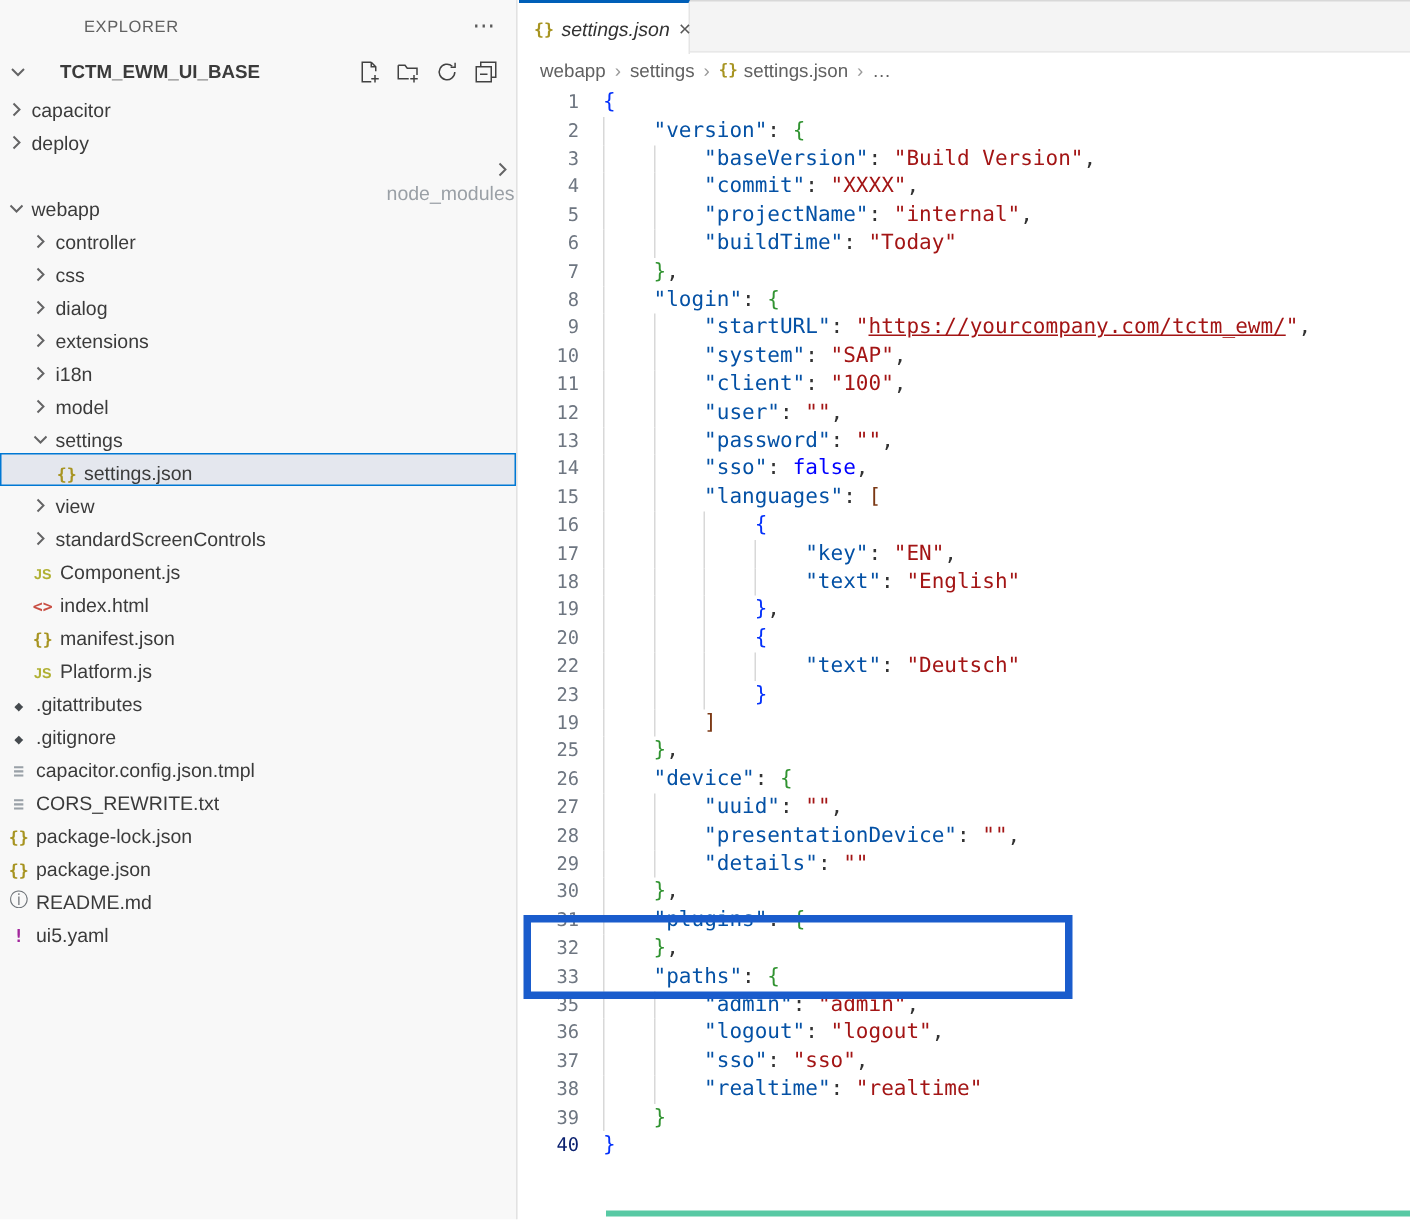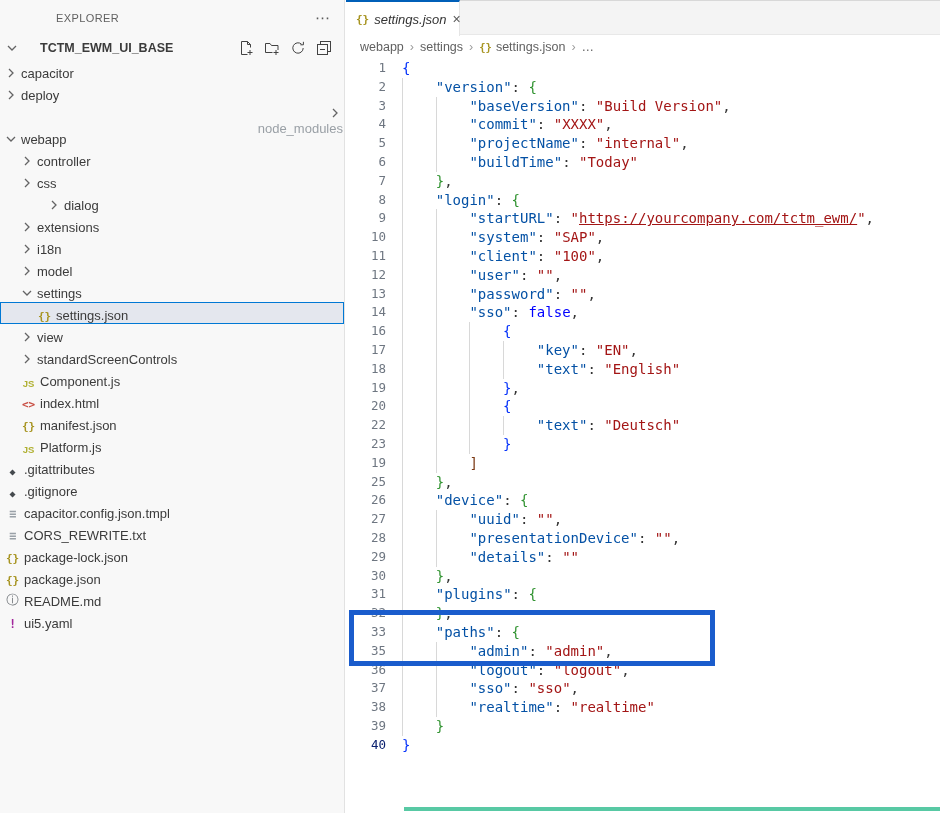--- a/index.html
+++ b/index.html
@@ -157,21 +157,21 @@
           <span class="tlabel">controller</span>
         </div>
         <div class="trow" style="padding-left: 18px;">
           <span class="chev">
             <svg width="16" height="16" viewBox="0 0 16 16">
               <path d="M6 4l4 4-4 4" fill="none" stroke="#646465" stroke-width="1.3"></path>
             </svg>
           </span>
           <span class="tlabel">css</span>
         </div>
-        <div class="trow" style="padding-left: 18px; margin-left: 27px;">
+        <div class="trow" style="padding-left: 18px;">
           <span class="chev">
             <svg width="16" height="16" viewBox="0 0 16 16">
               <path d="M6 4l4 4-4 4" fill="none" stroke="#646465" stroke-width="1.3"></path>
             </svg>
           </span>
           <span class="tlabel">dialog</span>
         </div>
         <div class="trow" style="padding-left: 18px;">
           <span class="chev">
             <svg width="16" height="16" viewBox="0 0 16 16">
@@ -345,20 +345,24 @@
         </div>
         <div class="cl">
           <span class="ln">13</span>
           <span class="lc"><span class="gd"></span><span class="gd"></span><span class="tk k">"password"</span><span class="tk p">: </span><span class="tk s">""</span><span class="tk p">,</span></span>
         </div>
         <div class="cl">
           <span class="ln">14</span>
           <span class="lc"><span class="gd"></span><span class="gd"></span><span class="tk k">"sso"</span><span class="tk p">: </span><span class="tk kw">false</span><span class="tk p">,</span></span>
         </div>
         <div class="cl">
+          <span class="ln">15</span>
+          <span class="lc"><span class="gd"></span><span class="gd"></span><span class="tk k">"languages"</span><span class="tk p">: </span><span class="tk b3">[</span></span>
+        </div>
+        <div class="cl">
           <span class="ln">16</span>
           <span class="lc"><span class="gd"></span><span class="gd"></span><span class="gd"></span><span class="tk b1">{</span></span>
         </div>
         <div class="cl">
           <span class="ln">17</span>
           <span class="lc"><span class="gd"></span><span class="gd"></span><span class="gd"></span><span class="gd"></span><span class="tk k">"key"</span><span class="tk p">: </span><span class="tk s">"EN"</span><span class="tk p">,</span></span>
         </div>
         <div class="cl">
           <span class="ln">18</span>
           <span class="lc"><span class="gd"></span><span class="gd"></span><span class="gd"></span><span class="gd"></span><span class="tk k">"text"</span><span class="tk p">: </span><span class="tk s">"English"</span></span>

